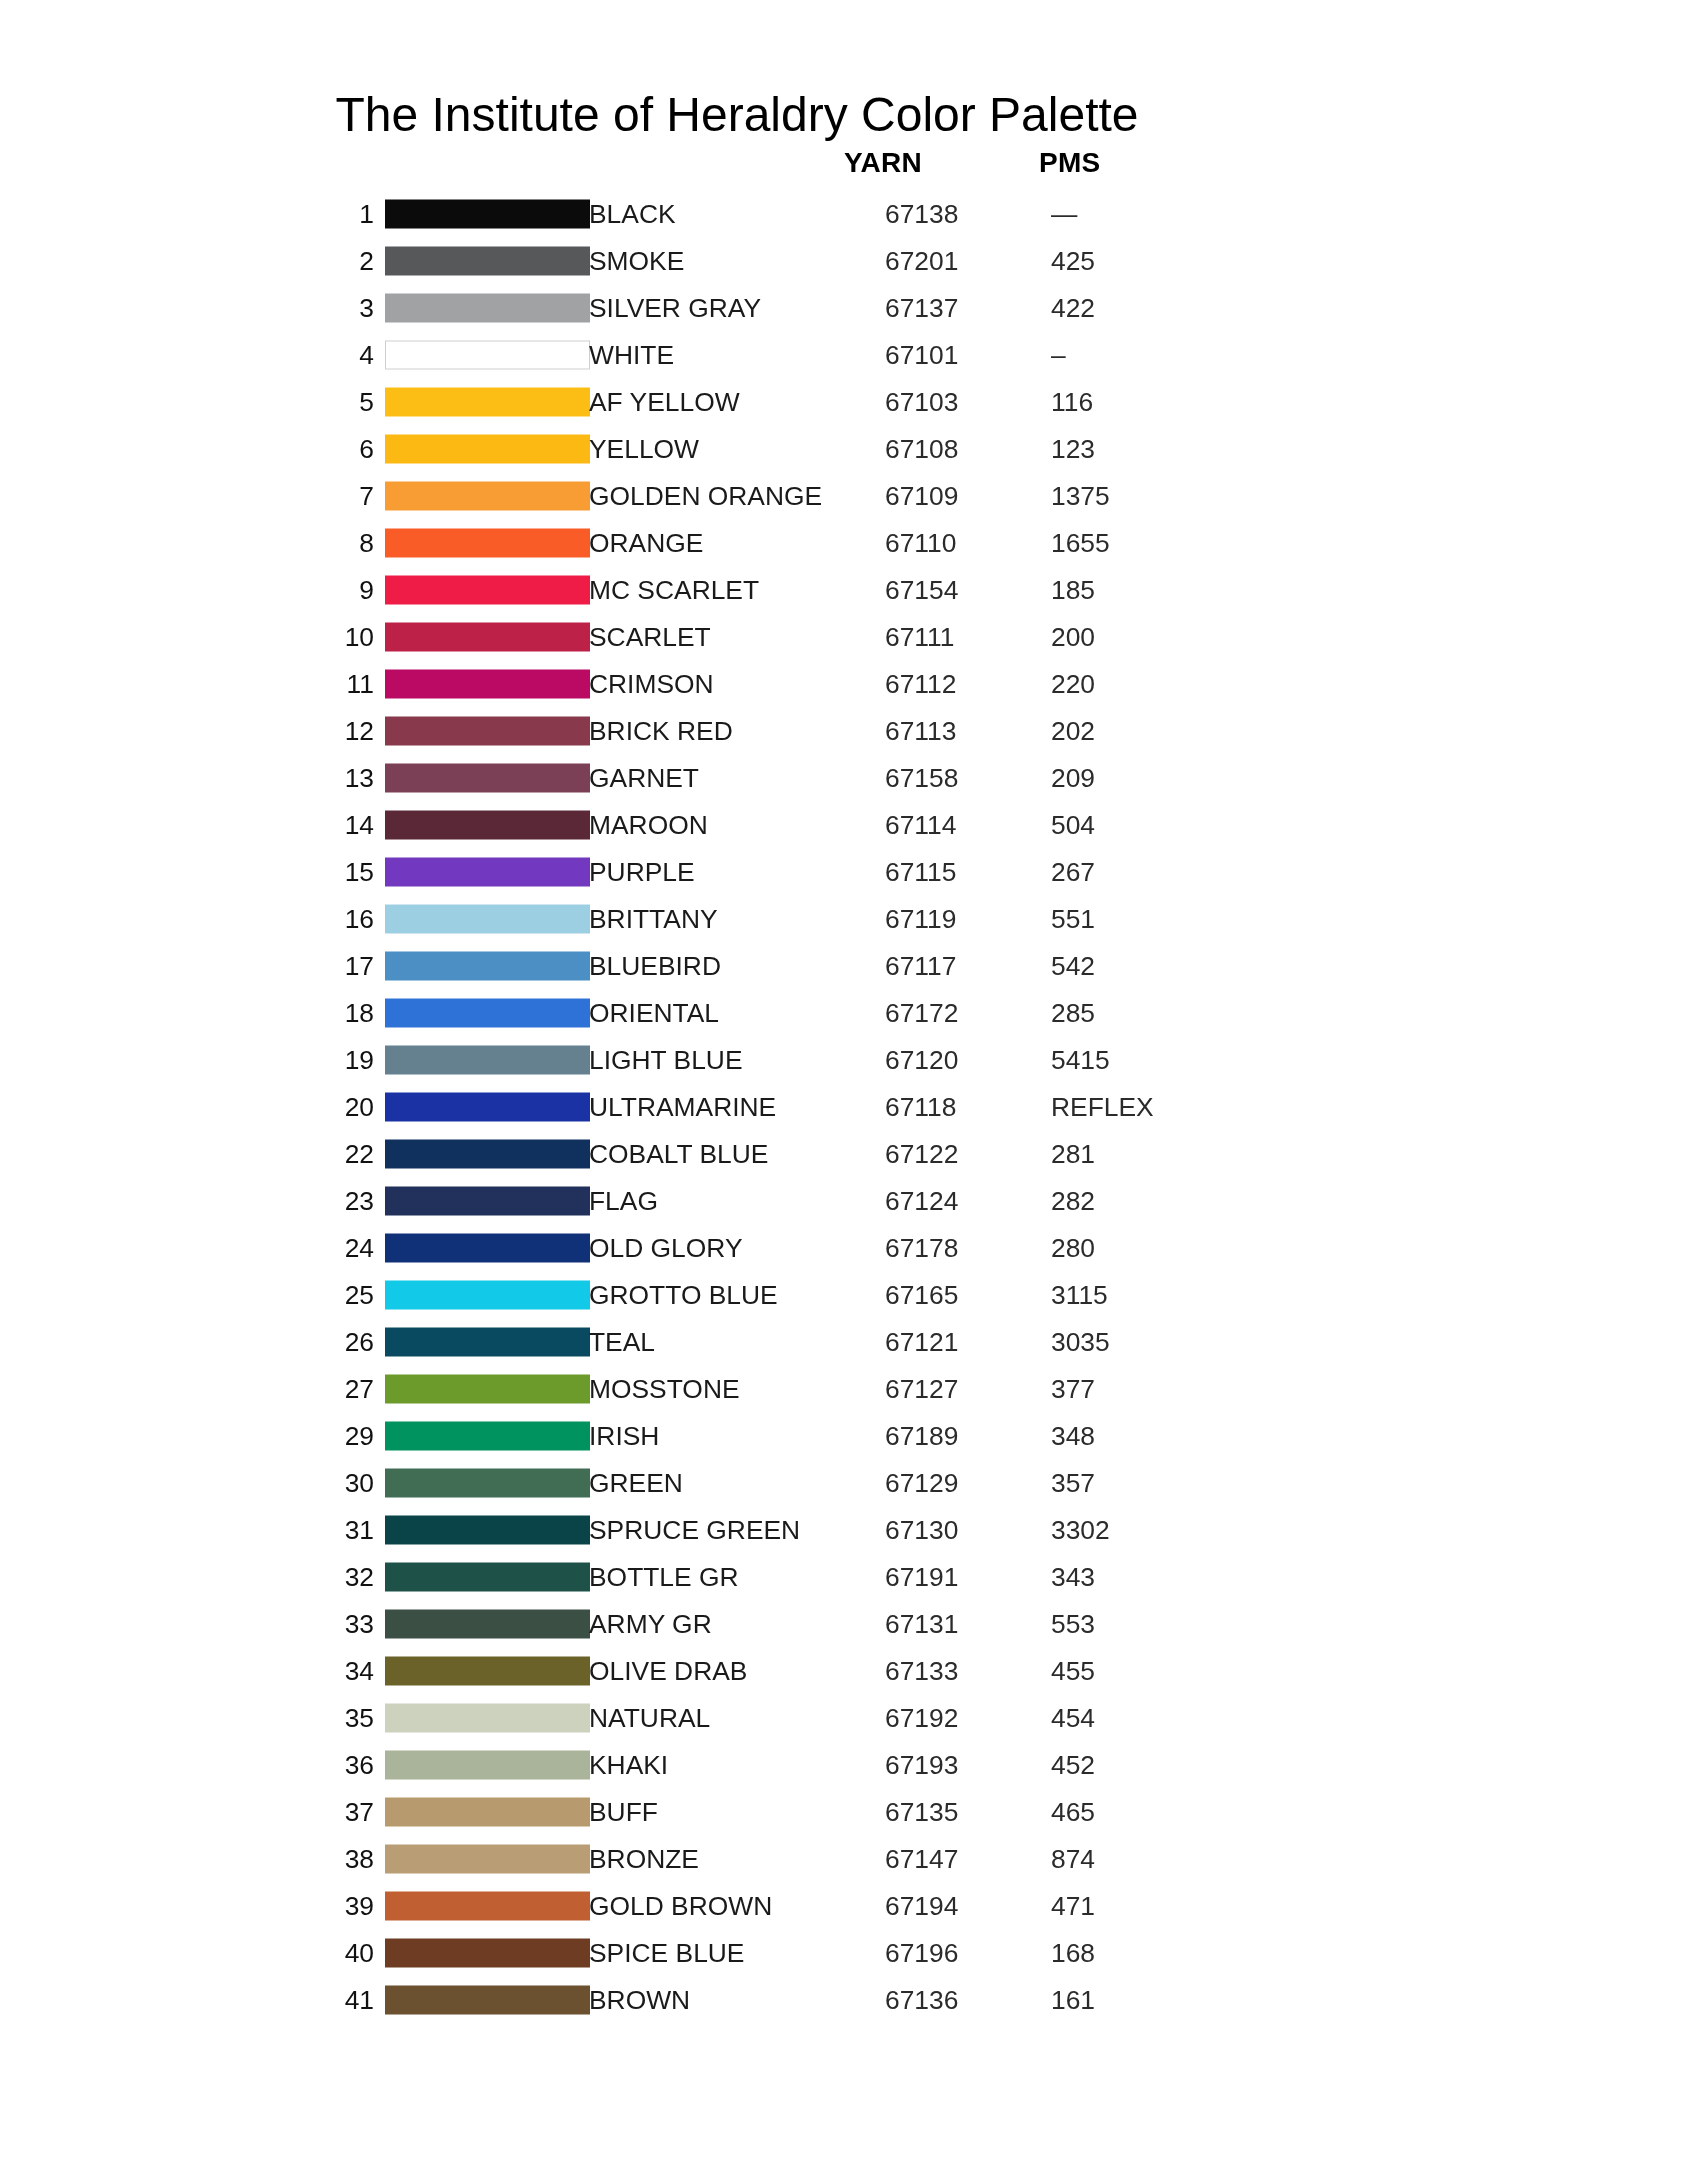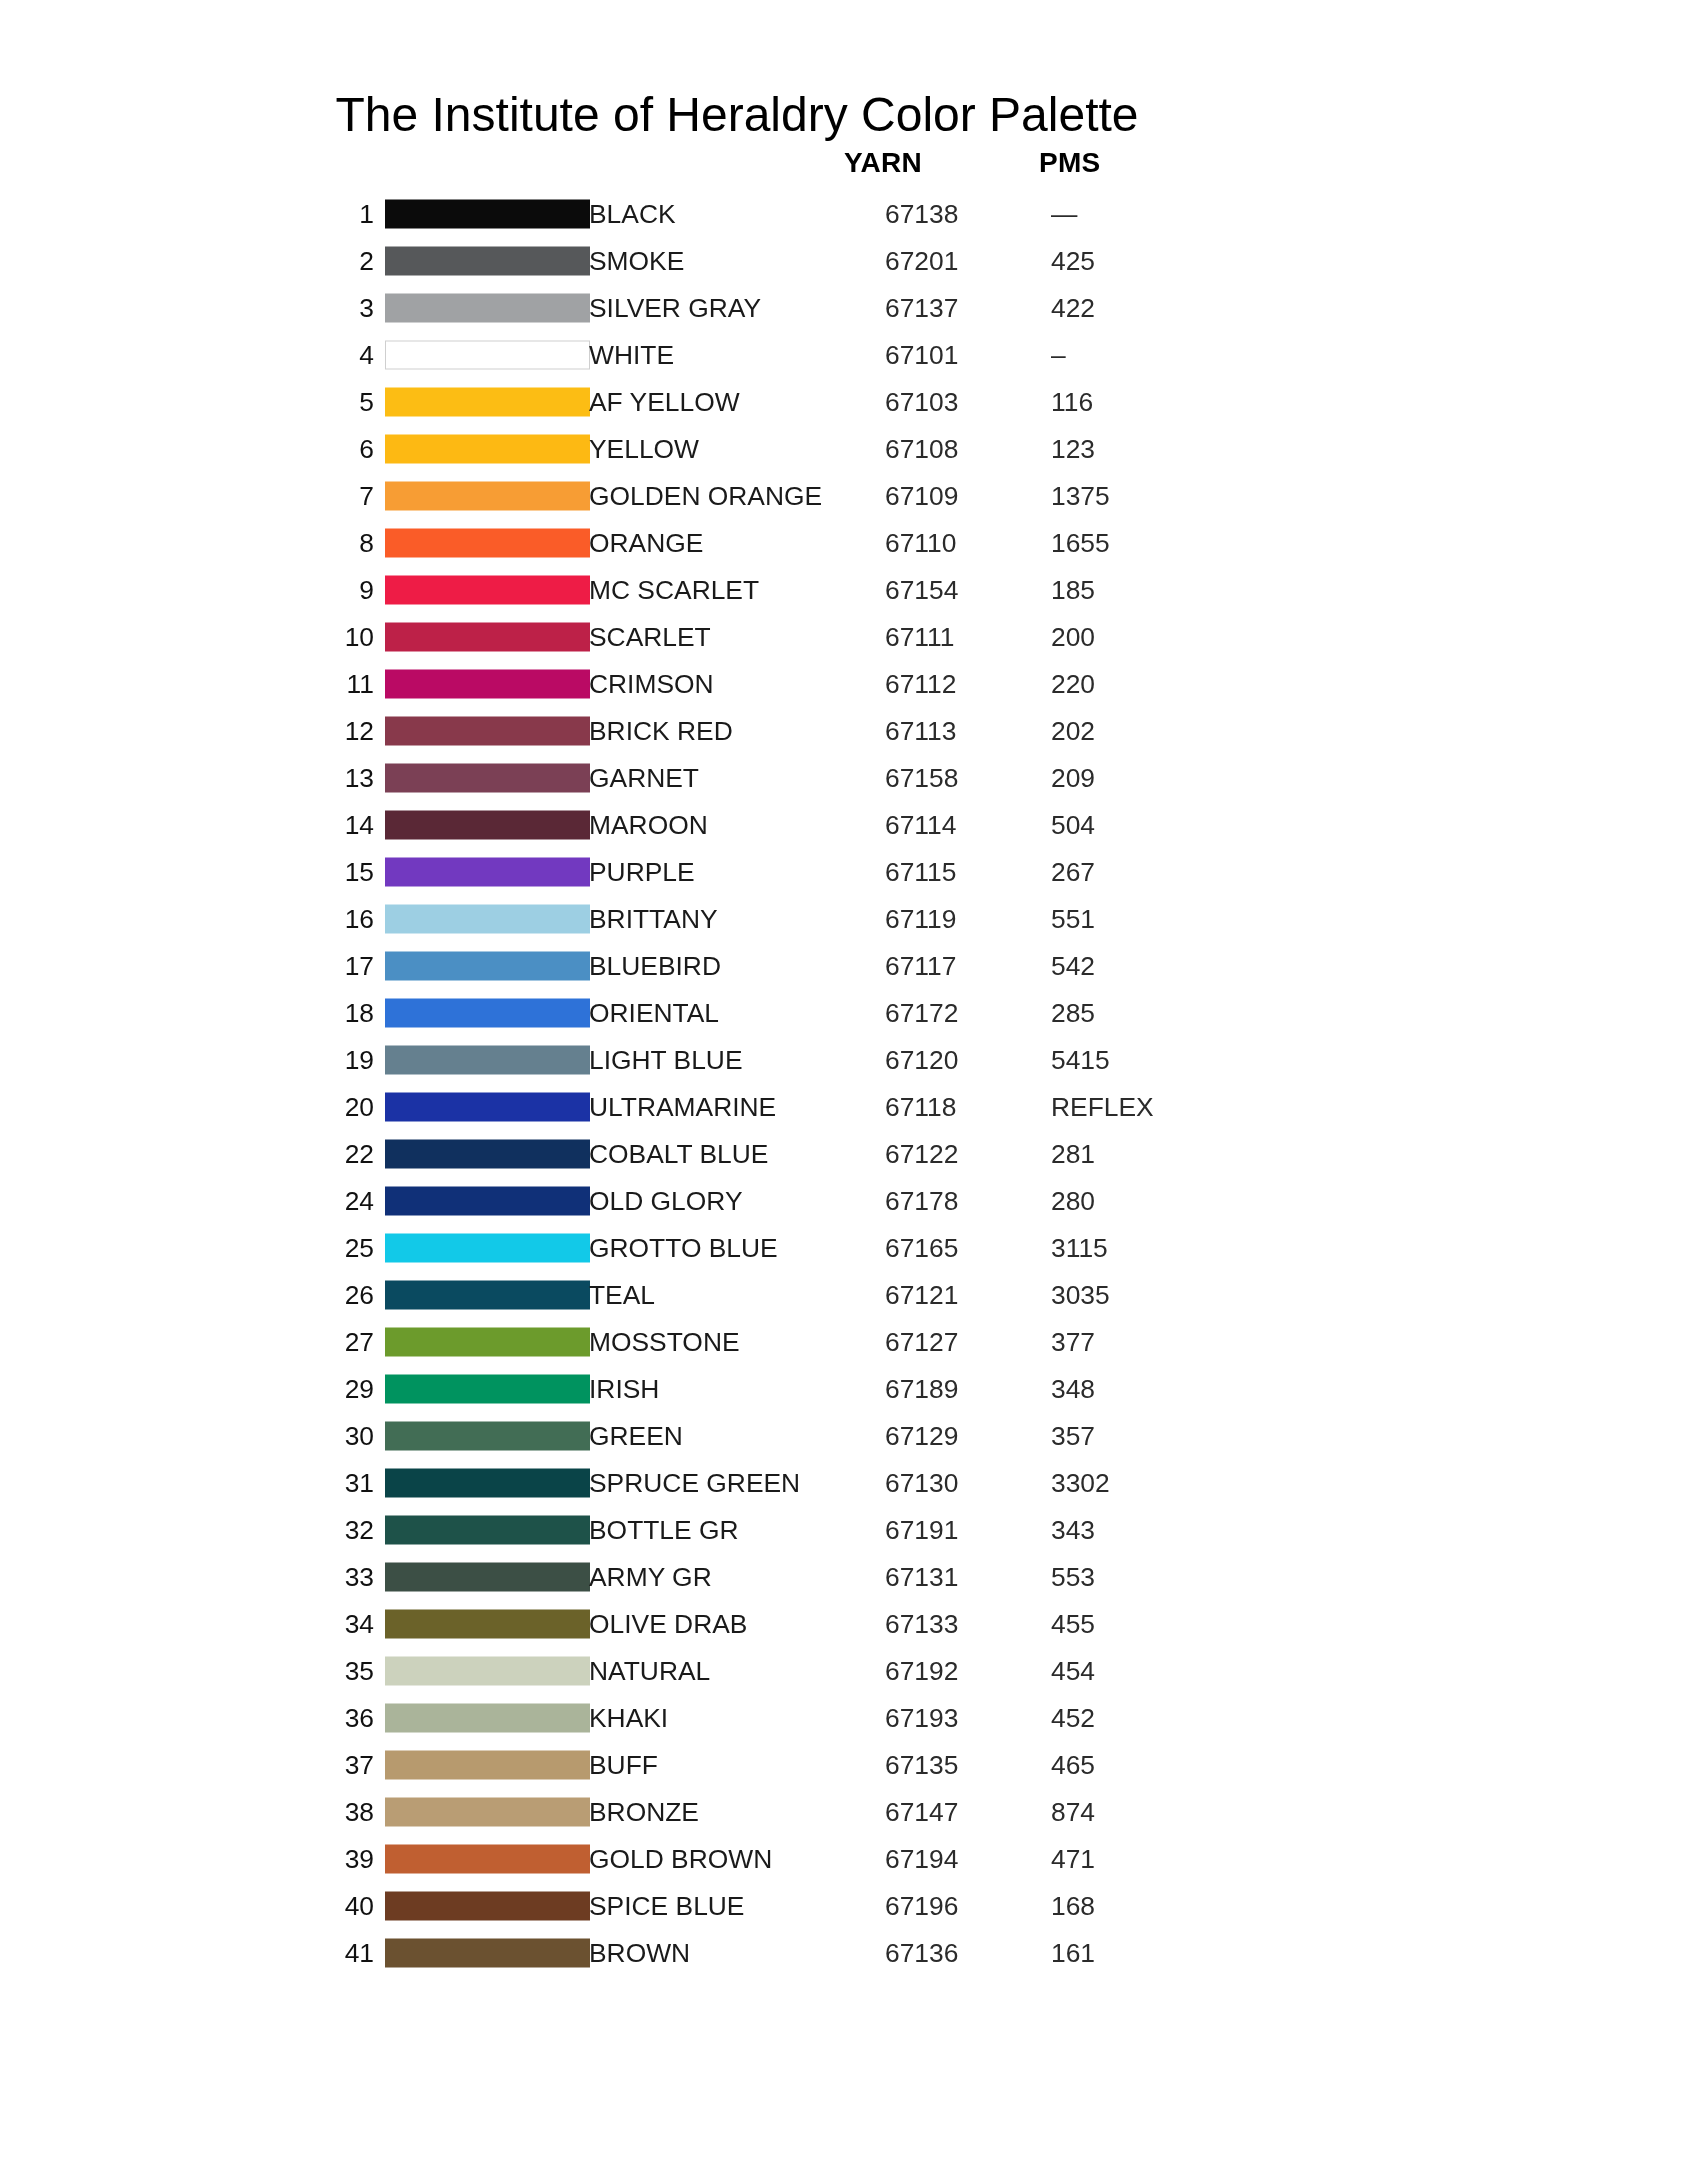--- a/index.html
+++ b/index.html
@@ -280,20 +280,27 @@
         <div class="cell c-pms">REFLEX</div>
       </div>
       <div class="row">
         <div class="cell c-index">22</div>
         <div class="c-chip" style="background: rgb(16, 48, 94);"></div>
         <div class="cell c-name">COBALT BLUE</div>
         <div class="cell c-yarn">67122</div>
         <div class="cell c-pms">281</div>
       </div>
       <div class="row">
+        <div class="cell c-index">23</div>
+        <div class="c-chip" style="background: rgb(33, 49, 92);"></div>
+        <div class="cell c-name">FLAG</div>
+        <div class="cell c-yarn">67124</div>
+        <div class="cell c-pms">282</div>
+      </div>
+      <div class="row">
         <div class="cell c-index">24</div>
         <div class="c-chip" style="background: rgb(16, 48, 120);"></div>
         <div class="cell c-name">OLD GLORY</div>
         <div class="cell c-yarn">67178</div>
         <div class="cell c-pms">280</div>
       </div>
       <div class="row">
         <div class="cell c-index">25</div>
         <div class="c-chip" style="background: rgb(18, 201, 232);"></div>
         <div class="cell c-name">GROTTO BLUE</div>

